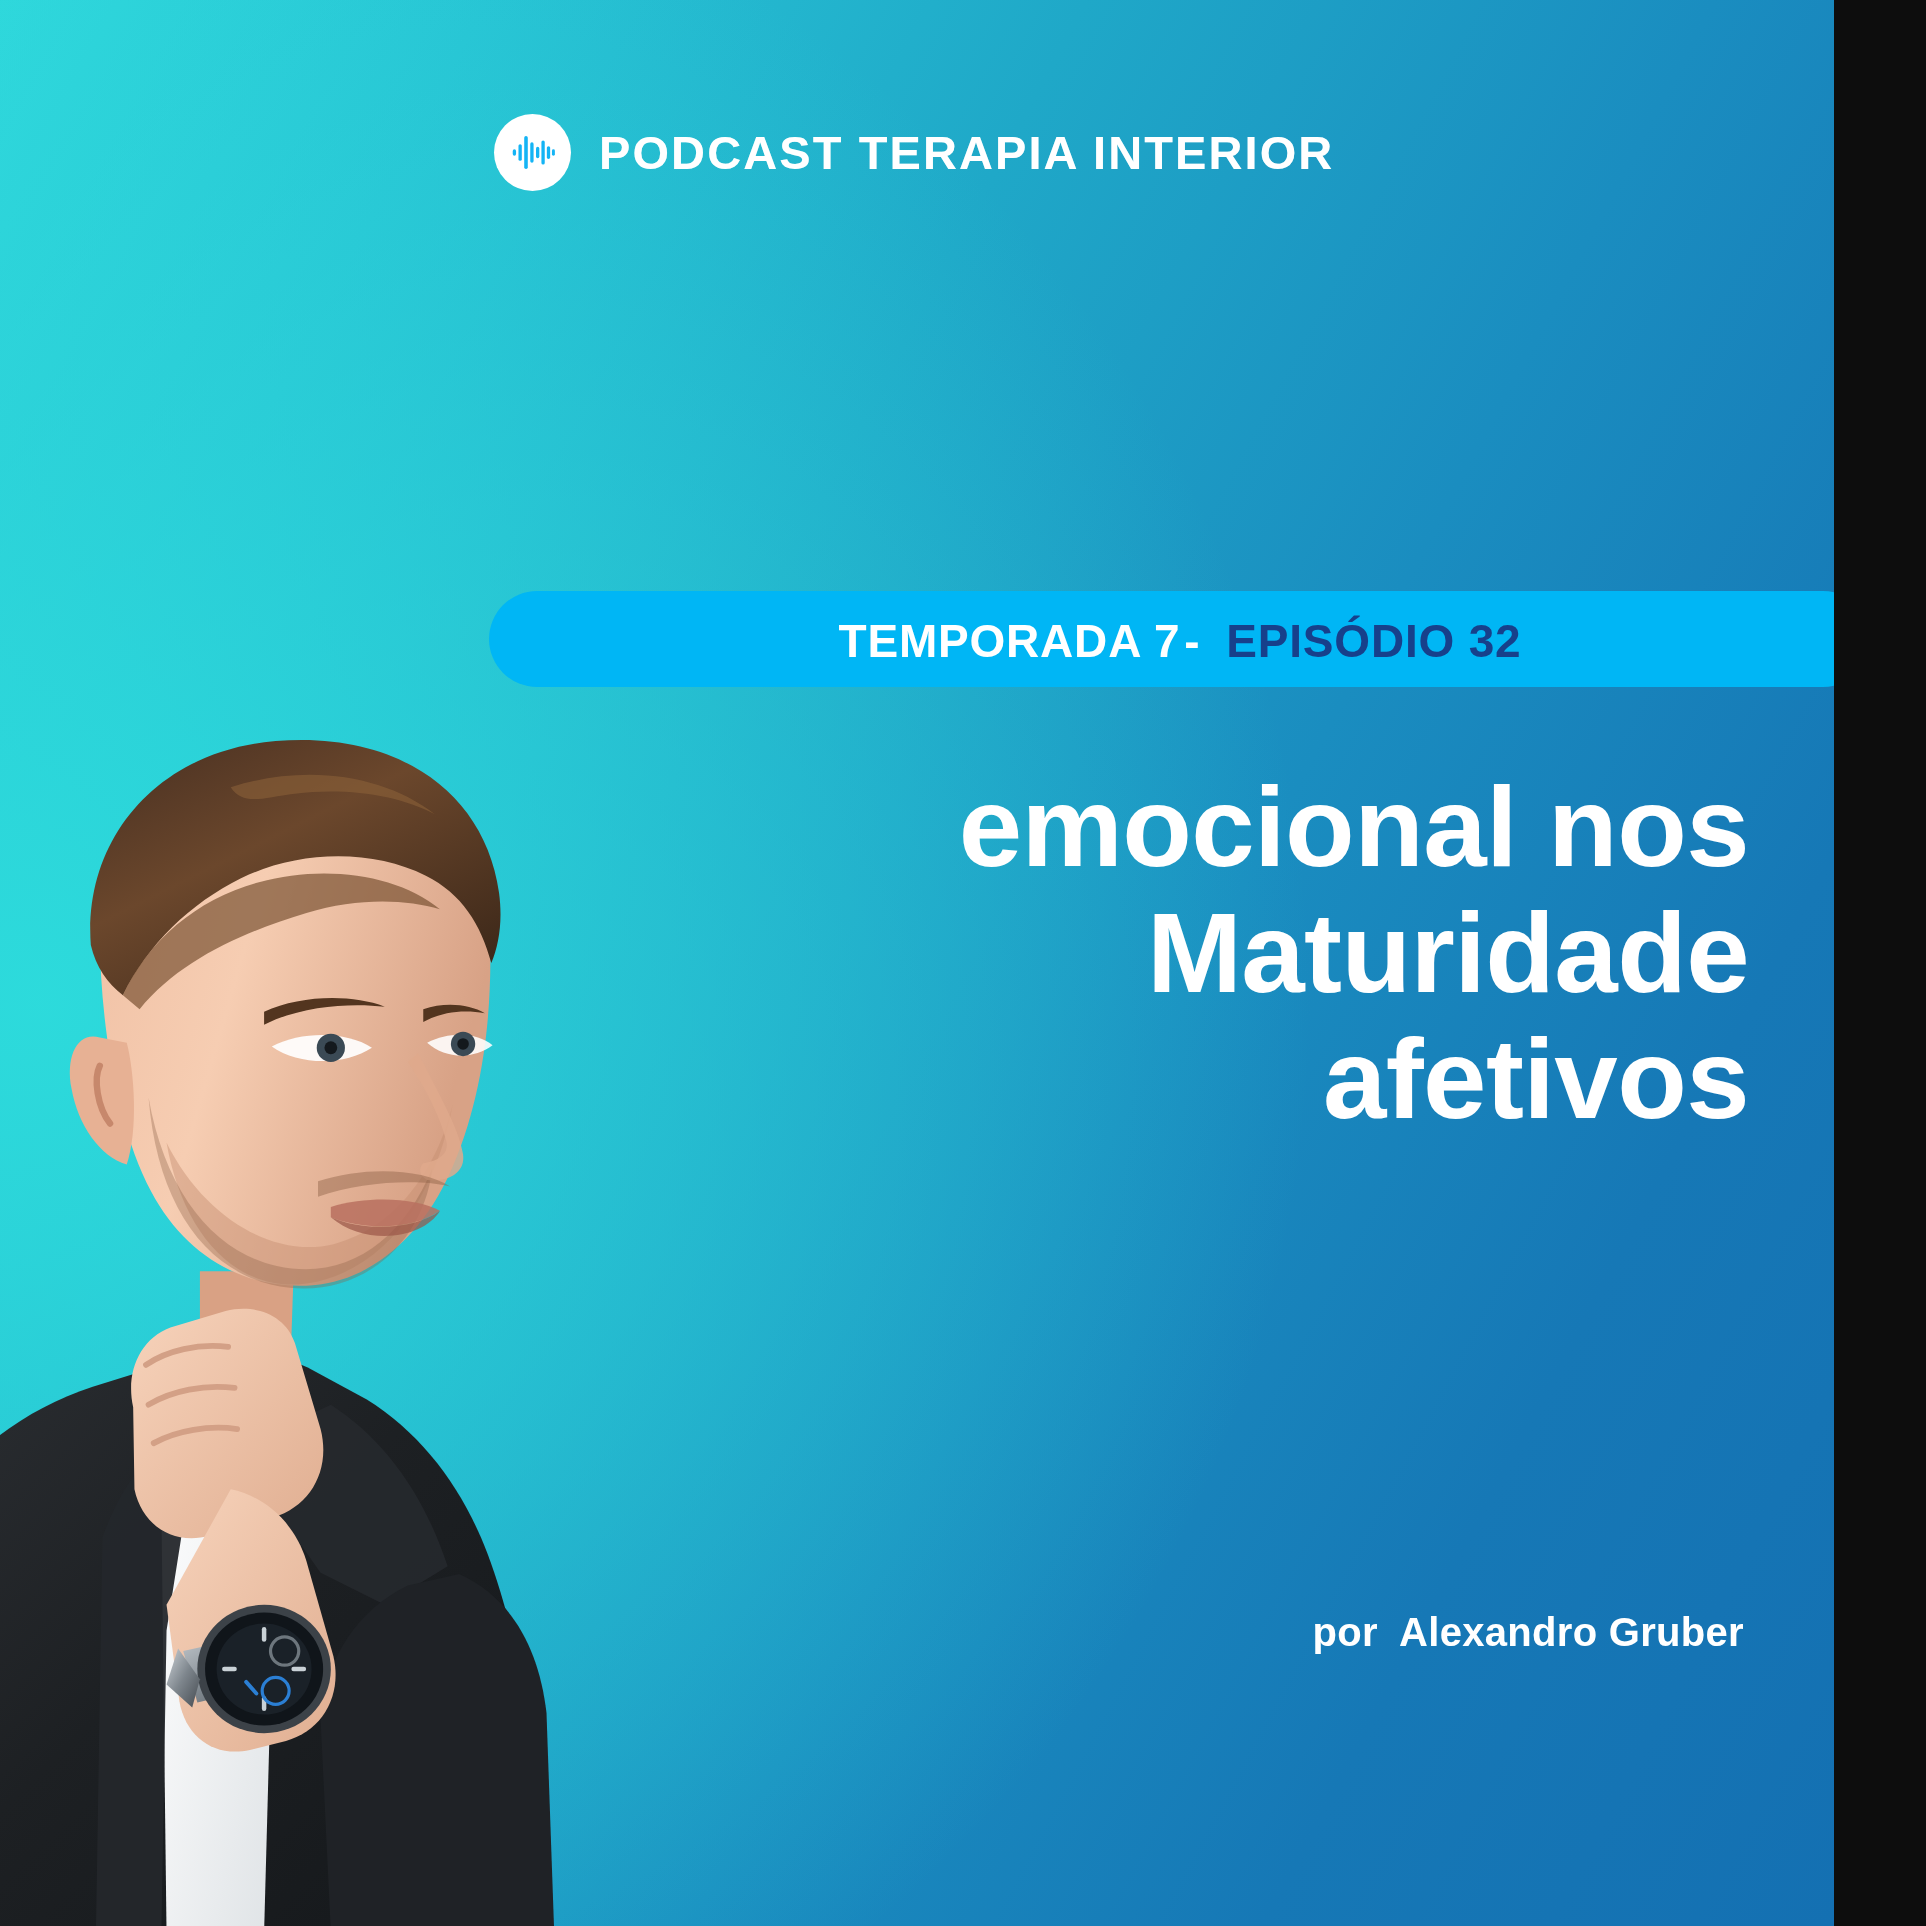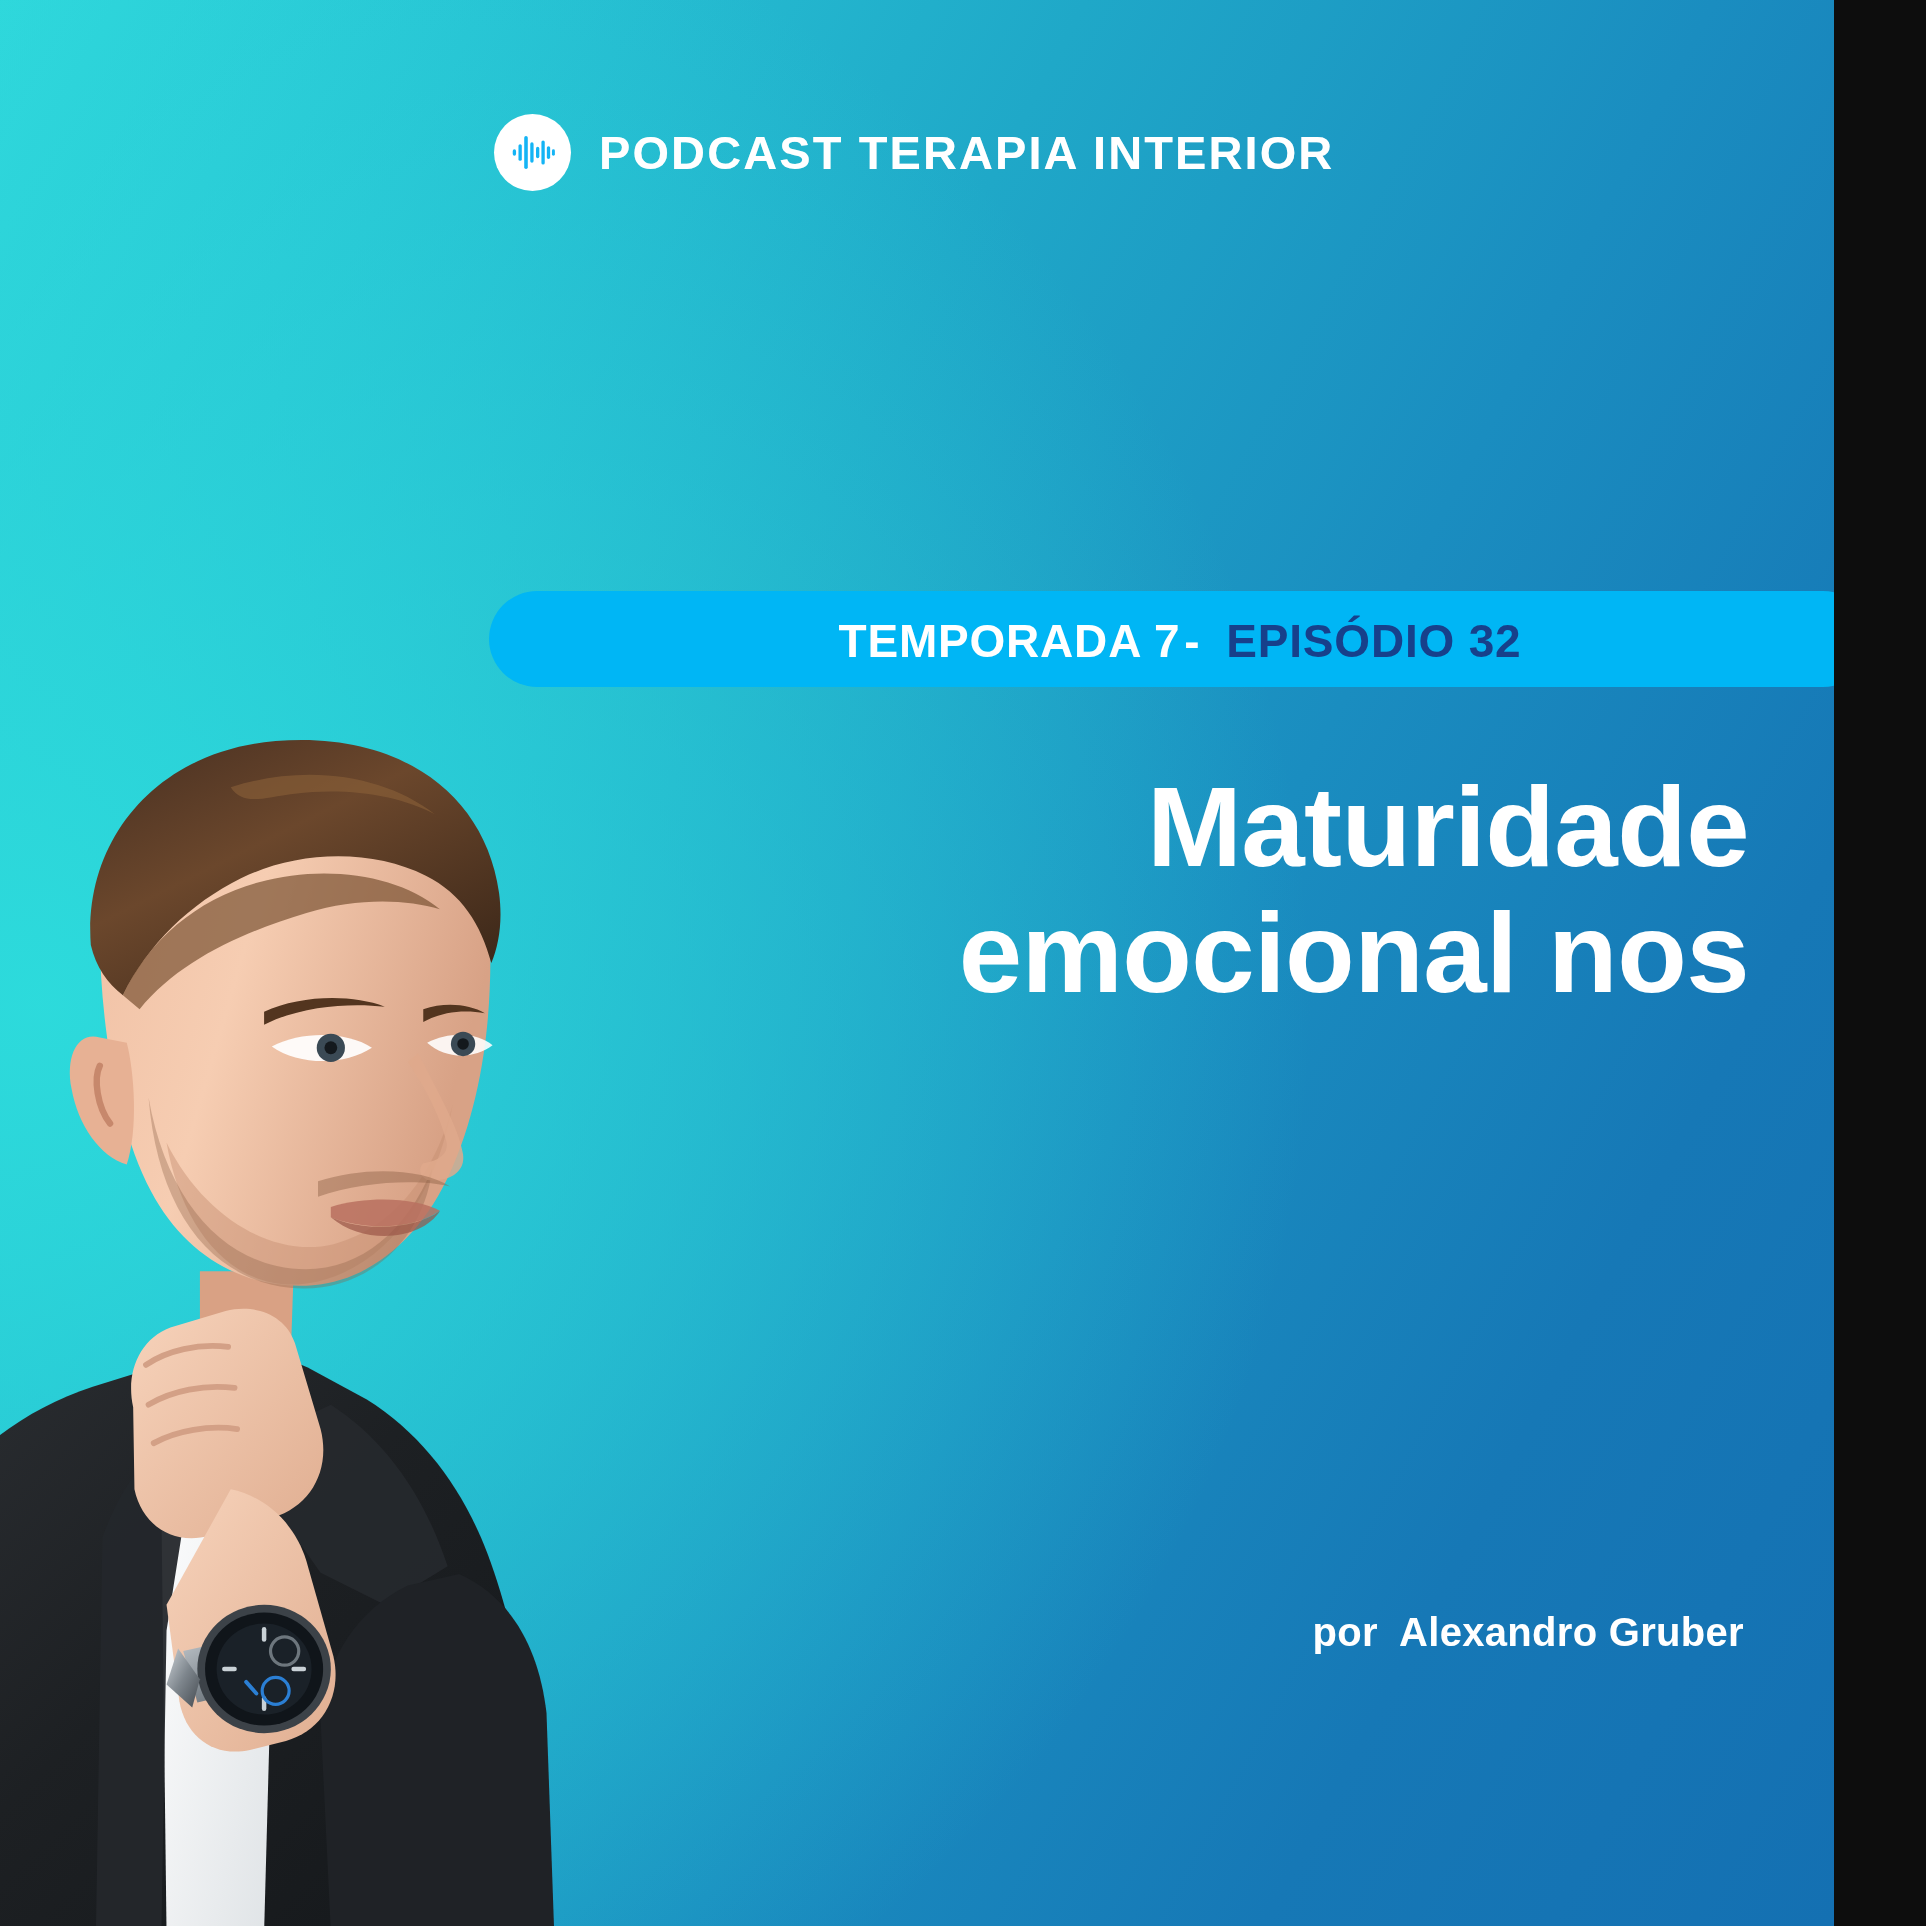--- a/index.html
+++ b/index.html
@@ -238,20 +238,21 @@
 
   <div class="episode-pill">
     <div class="pill-inner">
       <span class="pill-season">TEMPORADA 7</span>
       <span class="pill-sep">-</span>
       <span class="pill-episode">EPISÓDIO 32</span>
     </div>
   </div>
 
   <div class="title">
+    <span class="ln">emocional nos</span>
     <span class="ln">Maturidade</span>
-    <span class="ln">emocional nos</span>
+    <span class="ln">afetivos</span>
   </div>
 
   <div class="byline">por  Alexandro Gruber</div>
 
 </div>
 
 
 </body></html>

